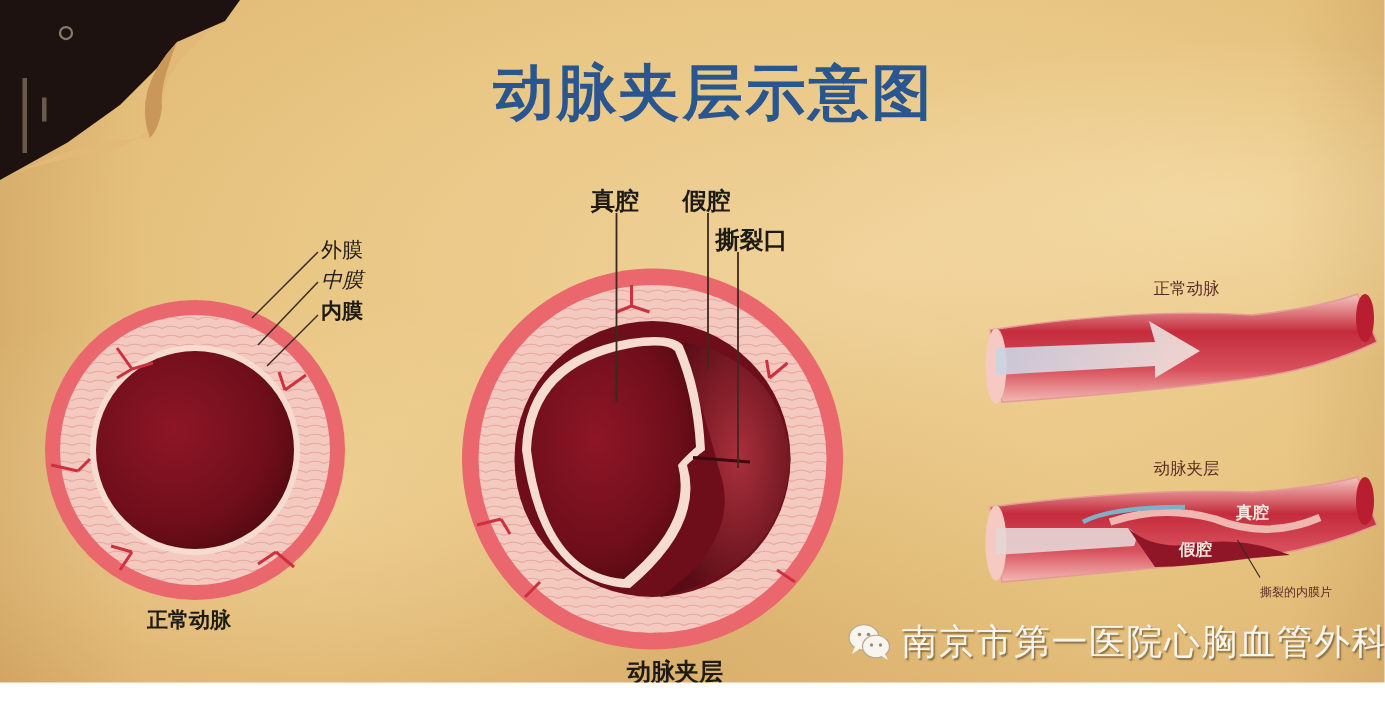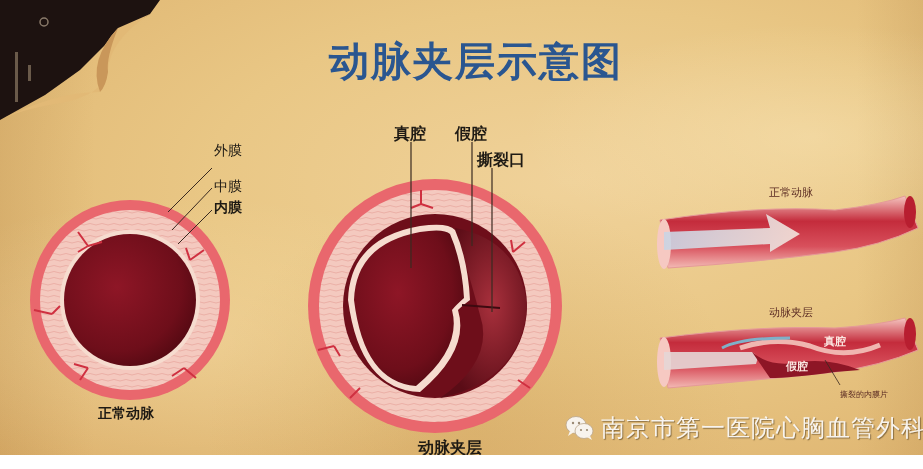--- a/index.html
+++ b/index.html
@@ -117,22 +117,22 @@
       <ellipse cx="664" cy="362" rx="7" ry="25" fill="#f6c9c2"></ellipse>
       <path d="M664,352 L752,352 Q760,356 756,364 L664,370 Z" fill="#e6d6d6" opacity=".9"></path>
       <path d="M740,348 Q775,336 810,346 Q845,360 880,345" stroke="#f0b6b0" stroke-width="5" fill="none"></path>
       <path d="M722,348 Q740,338 790,338" stroke="#7fb0c8" stroke-width="3" fill="none"></path>
       <path d="M752,352 Q770,368 800,362 Q830,358 860,370 L835,372 Q790,378 770,378 Z" fill="#8e1626"></path>
       <line x1="825" y1="360" x2="840" y2="385" stroke="#3a2a20" stroke-width=".8"></line>
       <ellipse cx="910" cy="334" rx="6" ry="16" fill="#b81e30"></ellipse>
     </g>
   </svg>
 
-  <div class="label" style="left:214px;top:142px;">外膜</div>
-  <div class="label" style="left:214px;top:178px;">中膜</div>
+  <div class="label" style="left:214px;top:158px;">外膜</div>
+  <div class="label" style="left:214px;top:178px;font-style:italic;">中膜</div>
   <div class="label" style="left:214px;top:199px;font-weight:bold;">内膜</div>
   <div class="label big" style="left:98px;top:405px;font-size:14px;">正常动脉</div>
 
   <div class="label big" style="left:394px;top:124px;">真腔</div>
   <div class="label big" style="left:455px;top:124px;">假腔</div>
   <div class="label big" style="left:477px;top:150px;text-align:right;">撕裂口</div>
   <div class="label big" style="left:418px;top:438px;">动脉夹层</div>
 
   <div class="label small" style="left:769px;top:185px;">正常动脉</div>
   <div class="label small" style="left:769px;top:305px;">动脉夹层</div>

